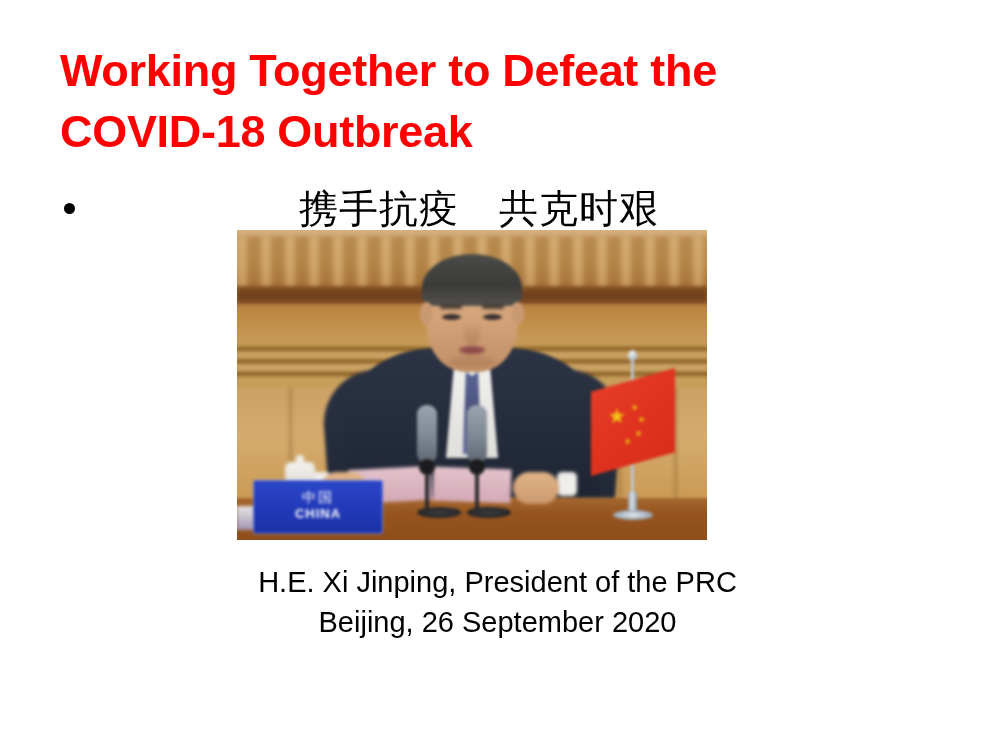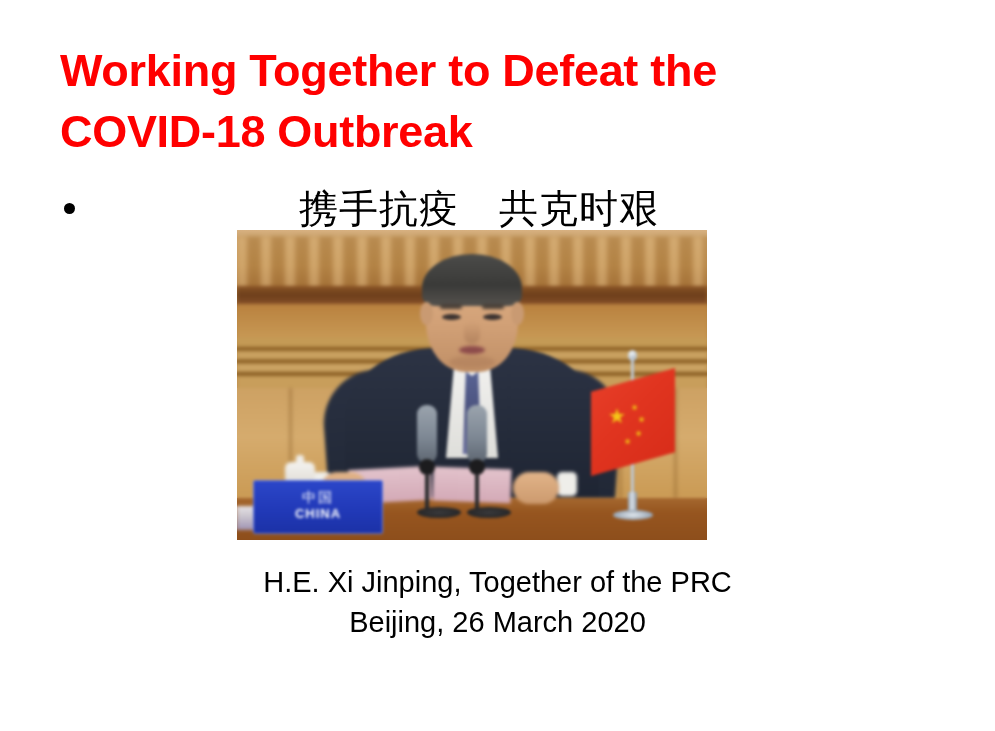--- a/index.html
+++ b/index.html
@@ -462,17 +462,17 @@
         <span class="star-s s4">★</span>
       </div>
       <div class="flag-stem"></div>
       <div class="flag-base"></div>
     </div>
 
     <div class="photo-blur"></div>
   </div>
 
   <div class="caption">
-    <span class="caption-line">H.E. Xi Jinping, Together of the PRC</span>
-    <span class="caption-line">Beijing, 26 March 2020</span>
+    <span class="caption-line">H.E. Xi Jinping, President of the PRC</span>
+    <span class="caption-line">Beijing, 26 September 2020</span>
   </div>
 
 </div>
 
 </body></html>

